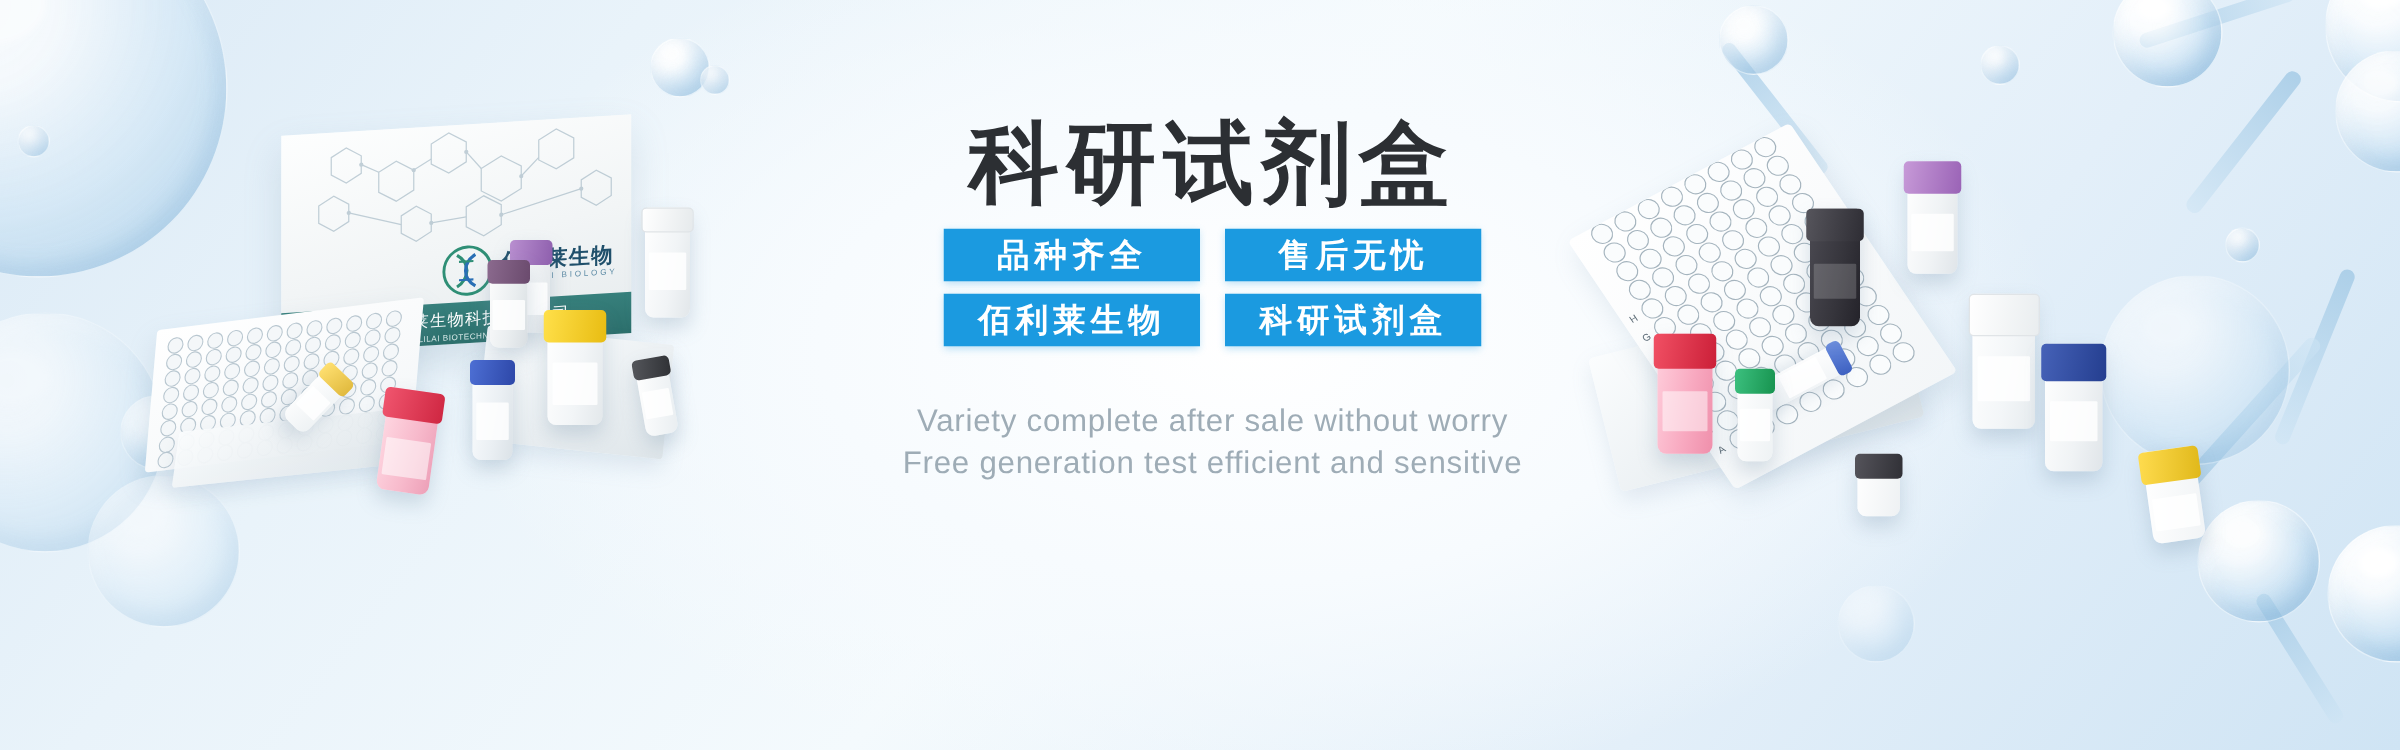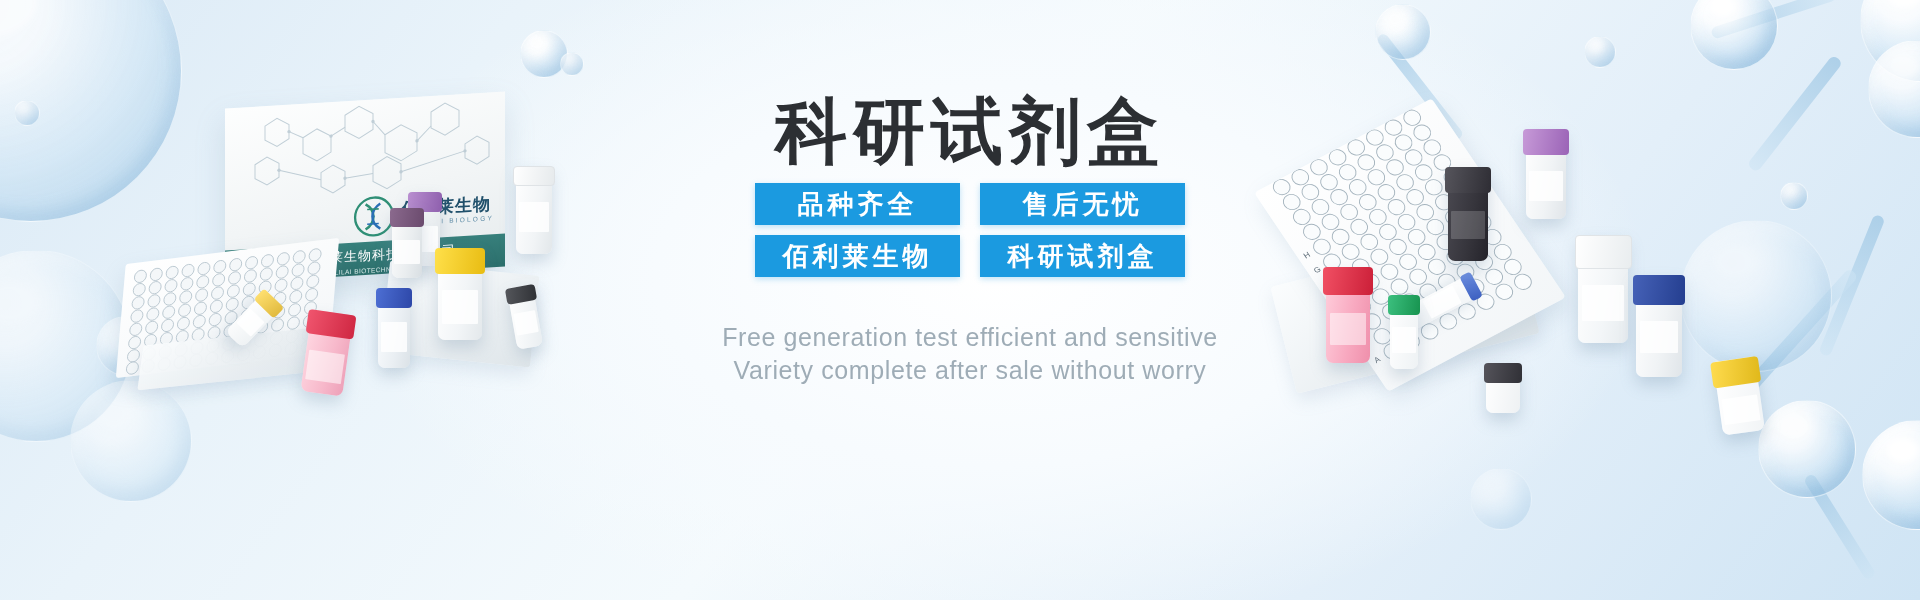--- a/index.html
+++ b/index.html
@@ -480,18 +480,18 @@
     <h1 class="title">科研试剂盒</h1>
 
     <div class="badges">
       <div class="badge">品种齐全</div>
       <div class="badge">售后无忧</div>
       <div class="badge">佰利莱生物</div>
       <div class="badge">科研试剂盒</div>
     </div>
 
     <div class="tagline">
+      <div>Variety complete after sale without worry</div>
       <div>Free generation test efficient and sensitive</div>
-      <div>Variety complete after sale without worry</div>
     </div>
   </div>
 
 </div>
 
 </body></html>

